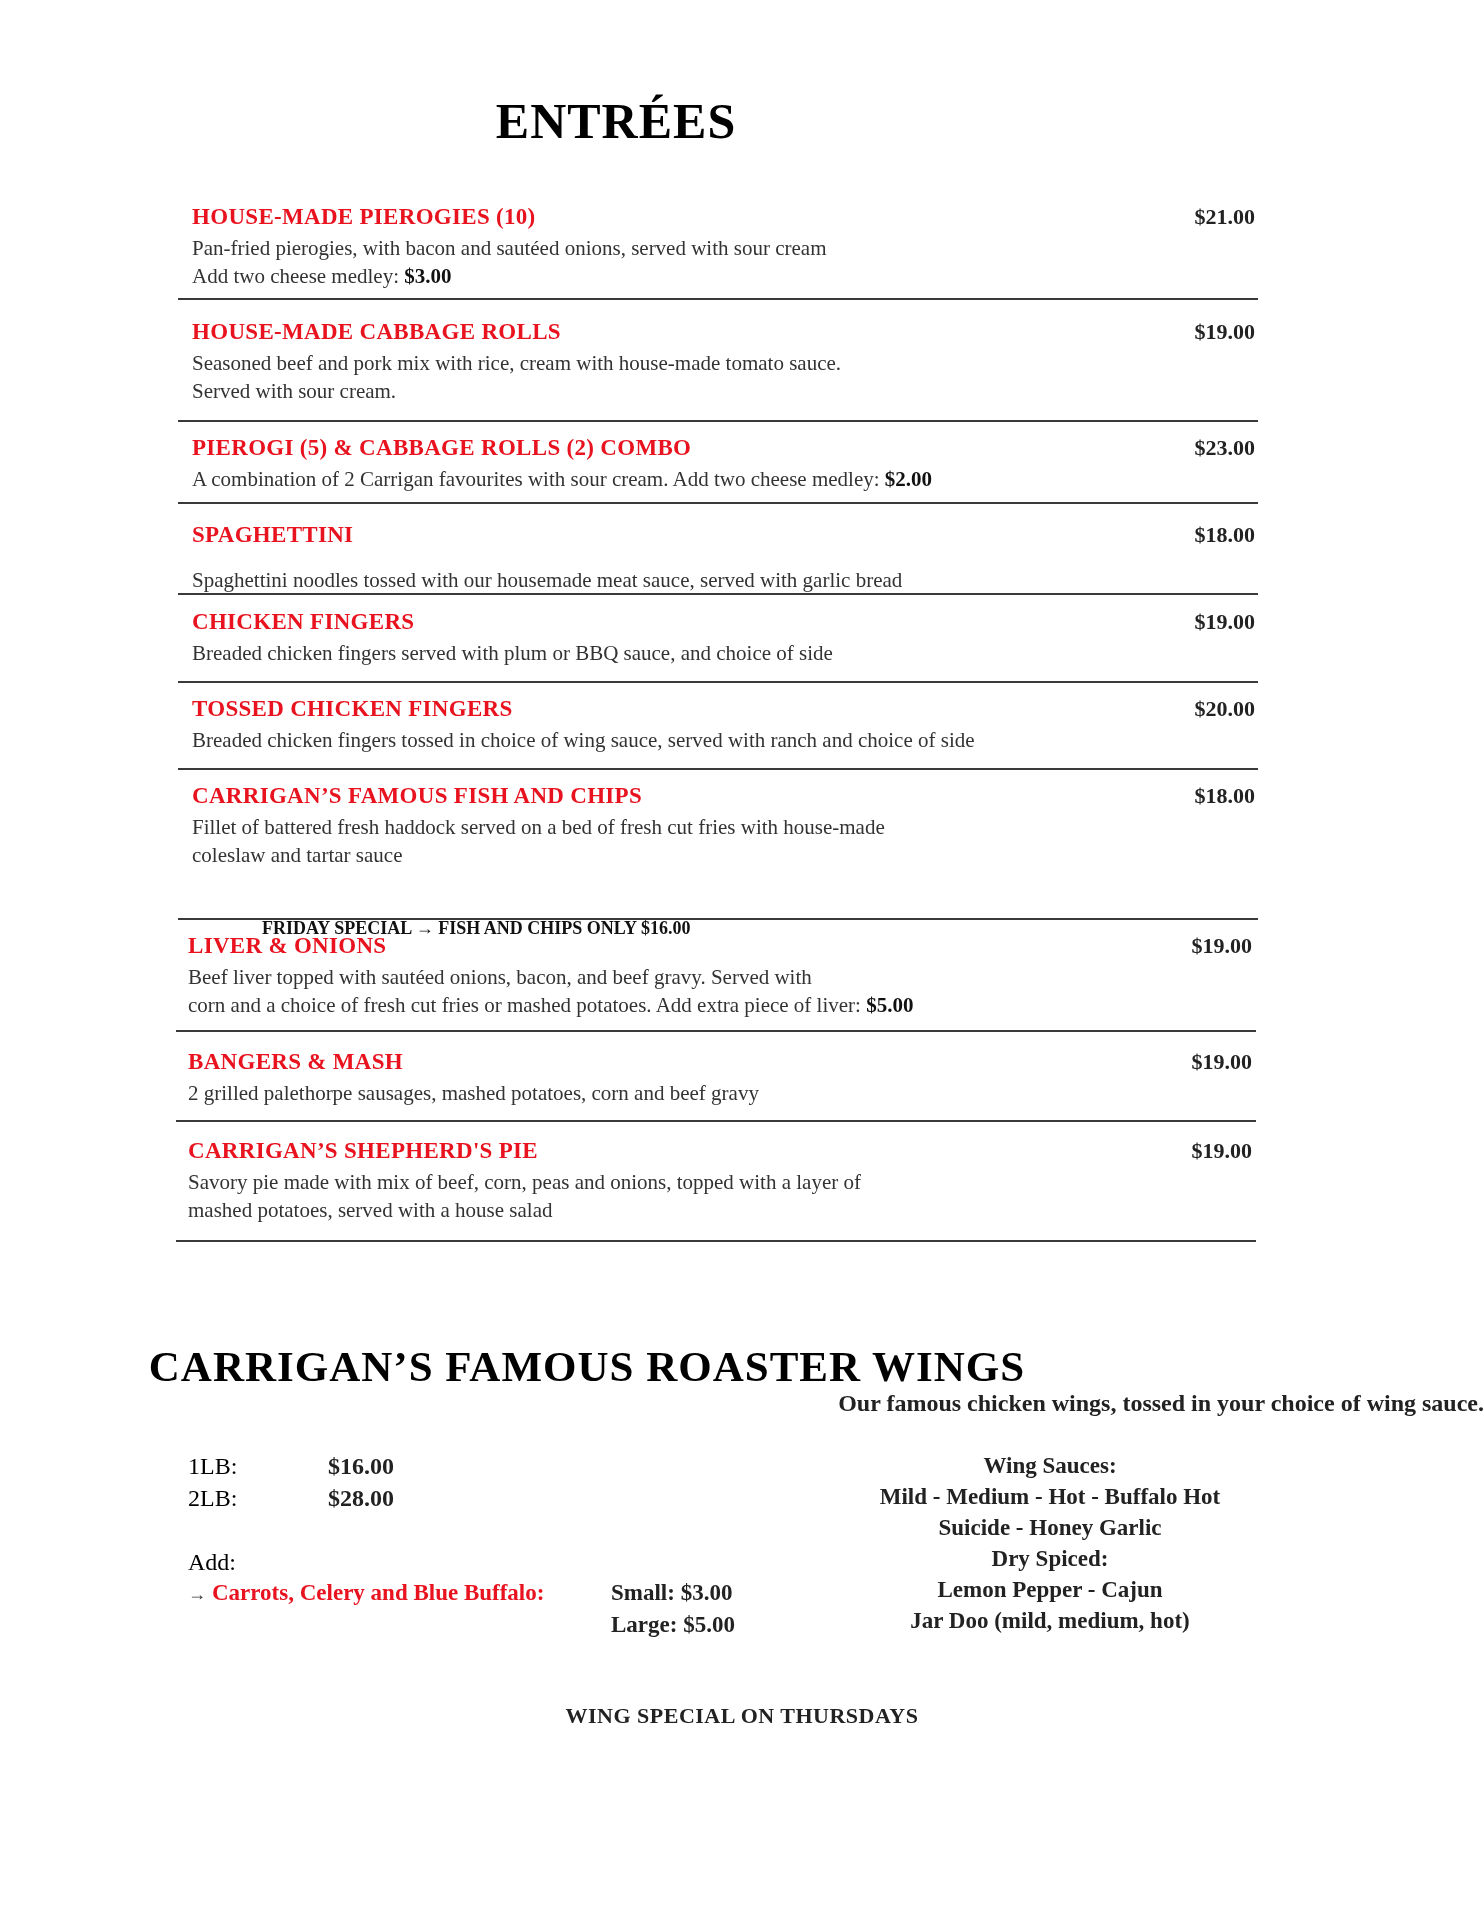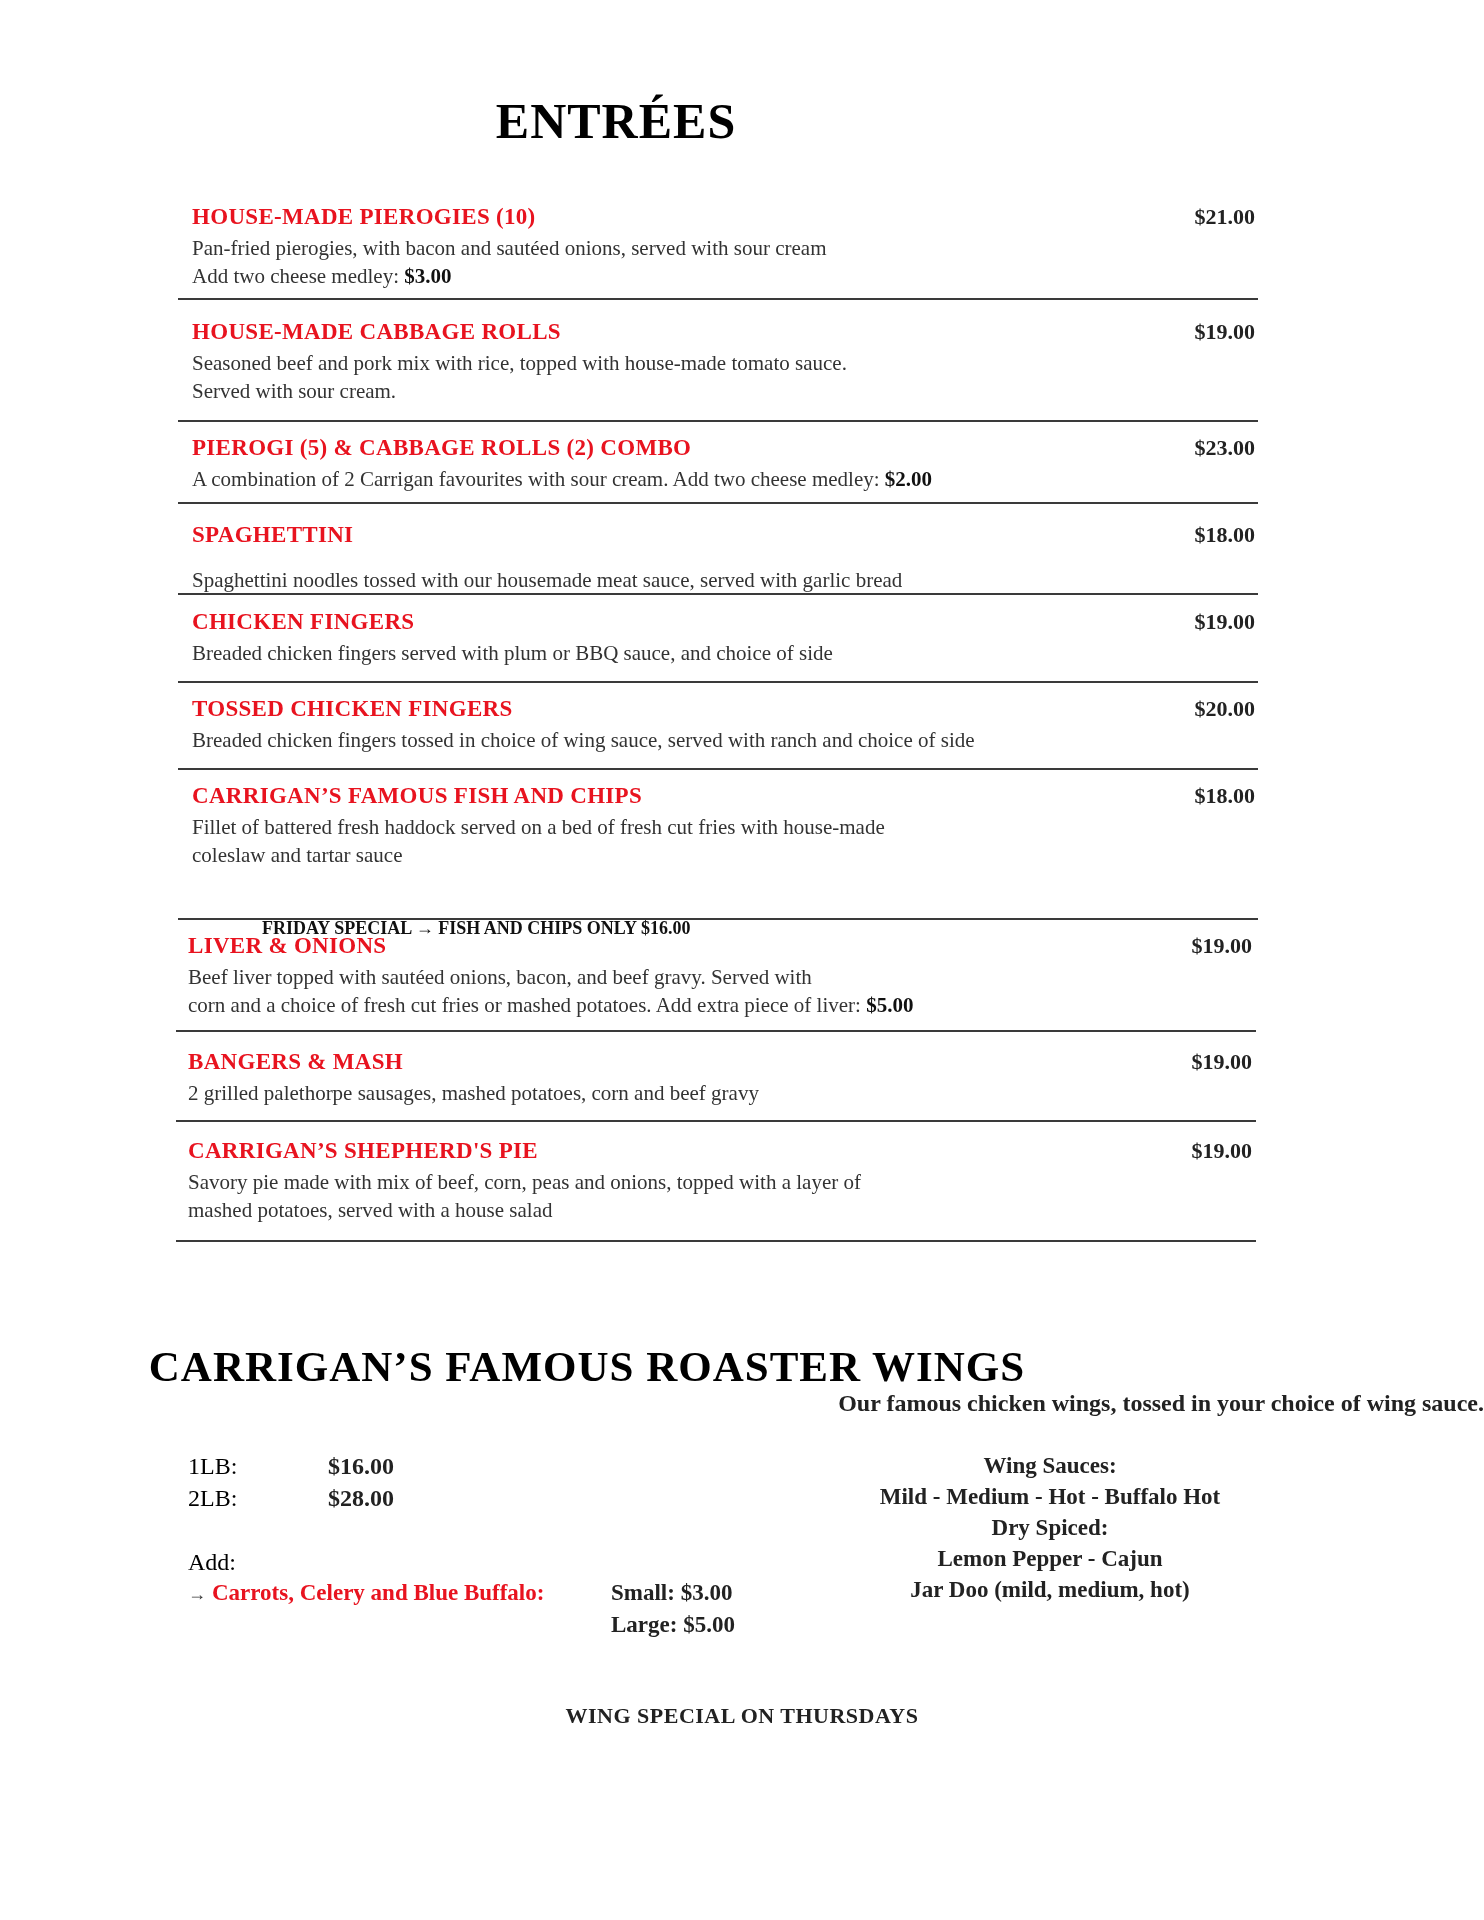--- a/index.html
+++ b/index.html
@@ -31,21 +31,21 @@
   <div class="item-title" style="left:192px; top:203px;">HOUSE-MADE PIEROGIES (10)</div>
   <div class="item-price" style="top:203px;">$21.00</div>
   <div class="item-desc" style="left:192px; top:234px;">Pan-fried pierogies, with bacon and sautéed onions, served with sour cream</div>
   <div class="item-desc" style="left:192px; top:262px;"><span>Add two cheese medley: </span><b>$3.00</b></div>
 </div>
 <div class="sep" style="top:298px;"></div>
 
 <div>
   <div class="item-title" style="left:192px; top:318px;">HOUSE-MADE CABBAGE ROLLS</div>
   <div class="item-price" style="top:318px;">$19.00</div>
-  <div class="item-desc" style="left:192px; top:349px;">Seasoned beef and pork mix with rice, topped with house-made tomato sauce.</div>
+  <div class="item-desc" style="left:192px; top:349px;">Seasoned beef and pork mix with rice, cream with house-made tomato sauce.</div>
   <div class="item-desc" style="left:192px; top:377px;">Served with sour cream.</div>
 </div>
 <div class="sep" style="top:420px;"></div>
 
 <div>
   <div class="item-title" style="left:192px; top:434px;">PIEROGI (5) &amp; CABBAGE ROLLS (2) COMBO</div>
   <div class="item-price" style="top:434px;">$23.00</div>
   <div class="item-desc" style="left:192px; top:465px;"><span>A combination of 2 Carrigan favourites with sour cream. Add two cheese medley: </span><b>$2.00</b></div>
 </div>
 <div class="sep" style="top:502px;"></div>
@@ -117,18 +117,19 @@
 <div>
   <div class="lb" style="left:188px; top:1547px;">Add:</div>
   <div class="add-item" style="left:188px; top:1578px;"><span class="arrow">→</span><span>Carrots, Celery and Blue Buffalo:</span></div>
   <div class="lb-price" style="left:611px; top:1578px; font-size:23px;">Small: $3.00</div>
   <div class="lb-price" style="left:611px; top:1610px; font-size:23px;">Large: $5.00</div>
 </div>
 
 <div class="sauces" style="top:1450px;">
   <div class="sauce-line">Wing Sauces:</div>
   <div class="sauce-line">Mild - Medium - Hot - Buffalo Hot</div>
+  <div class="sauce-line">Suicide - Honey Garlic</div>
   <div class="sauce-line">Dry Spiced:</div>
   <div class="sauce-line">Lemon Pepper - Cajun</div>
   <div class="sauce-line">Jar Doo (mild, medium, hot)</div>
 </div>
 
 <div class="special" style="top:1703px;">WING SPECIAL ON THURSDAYS</div>
 
 </body></html>

